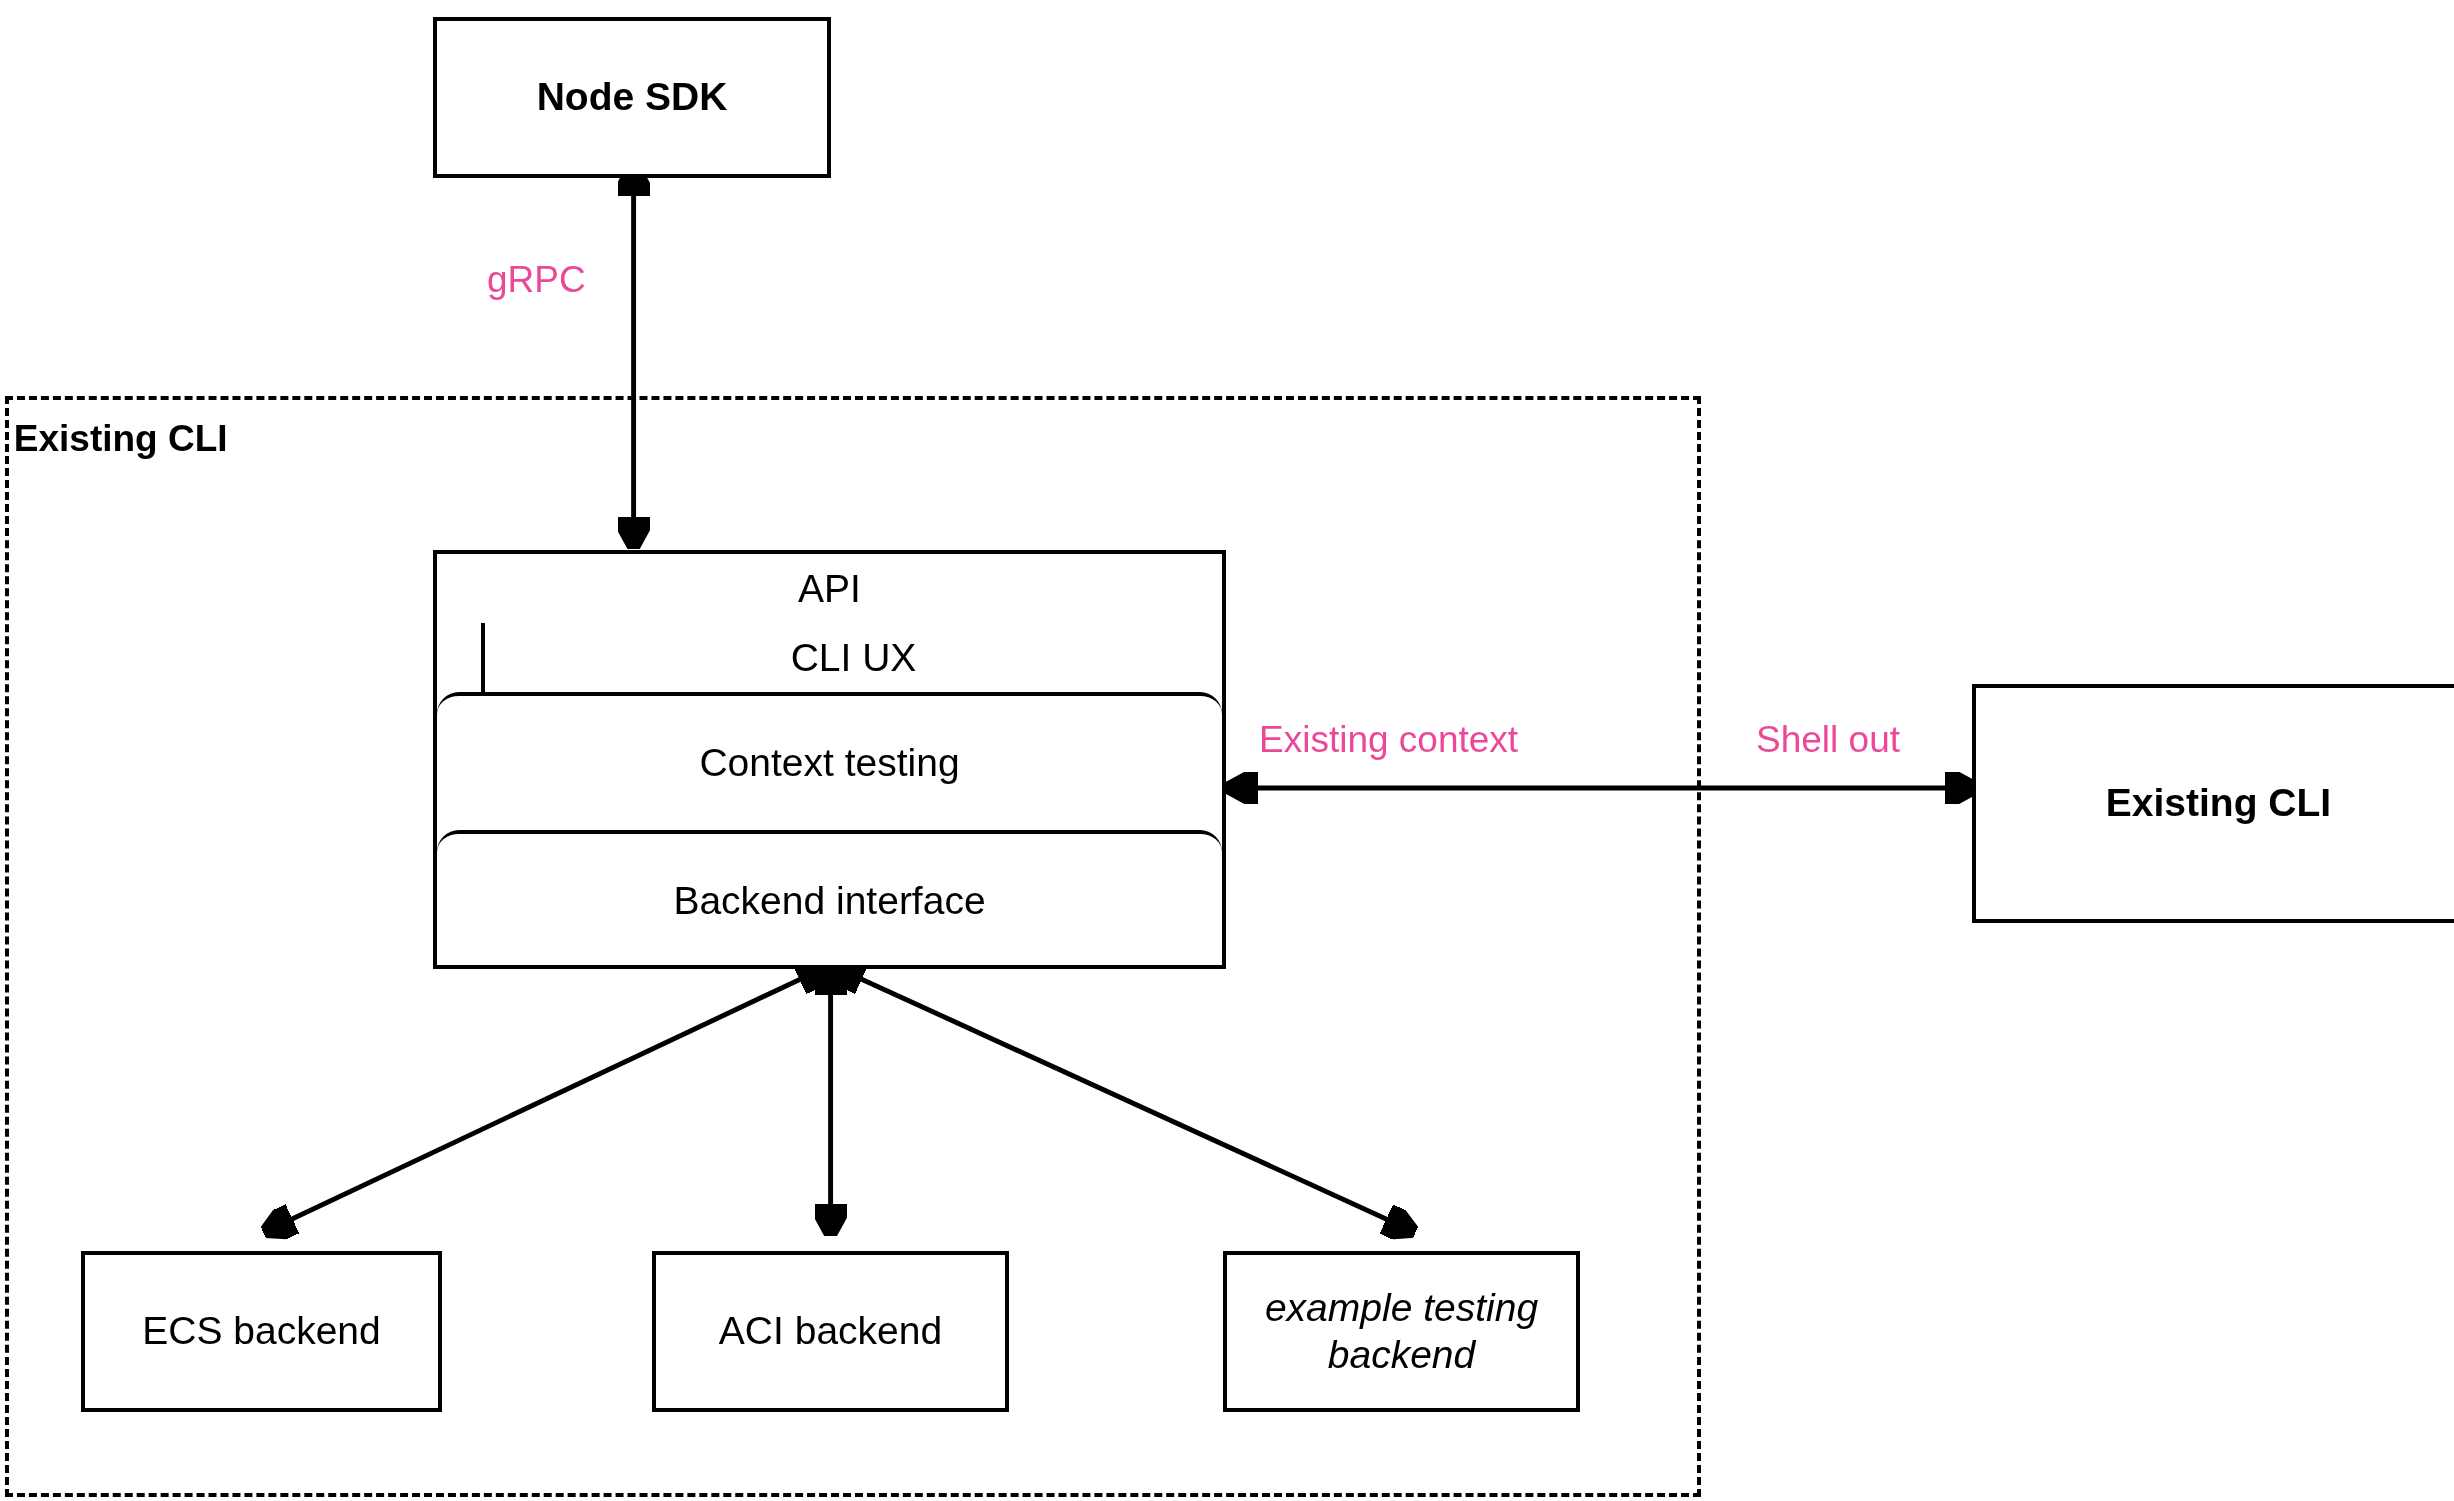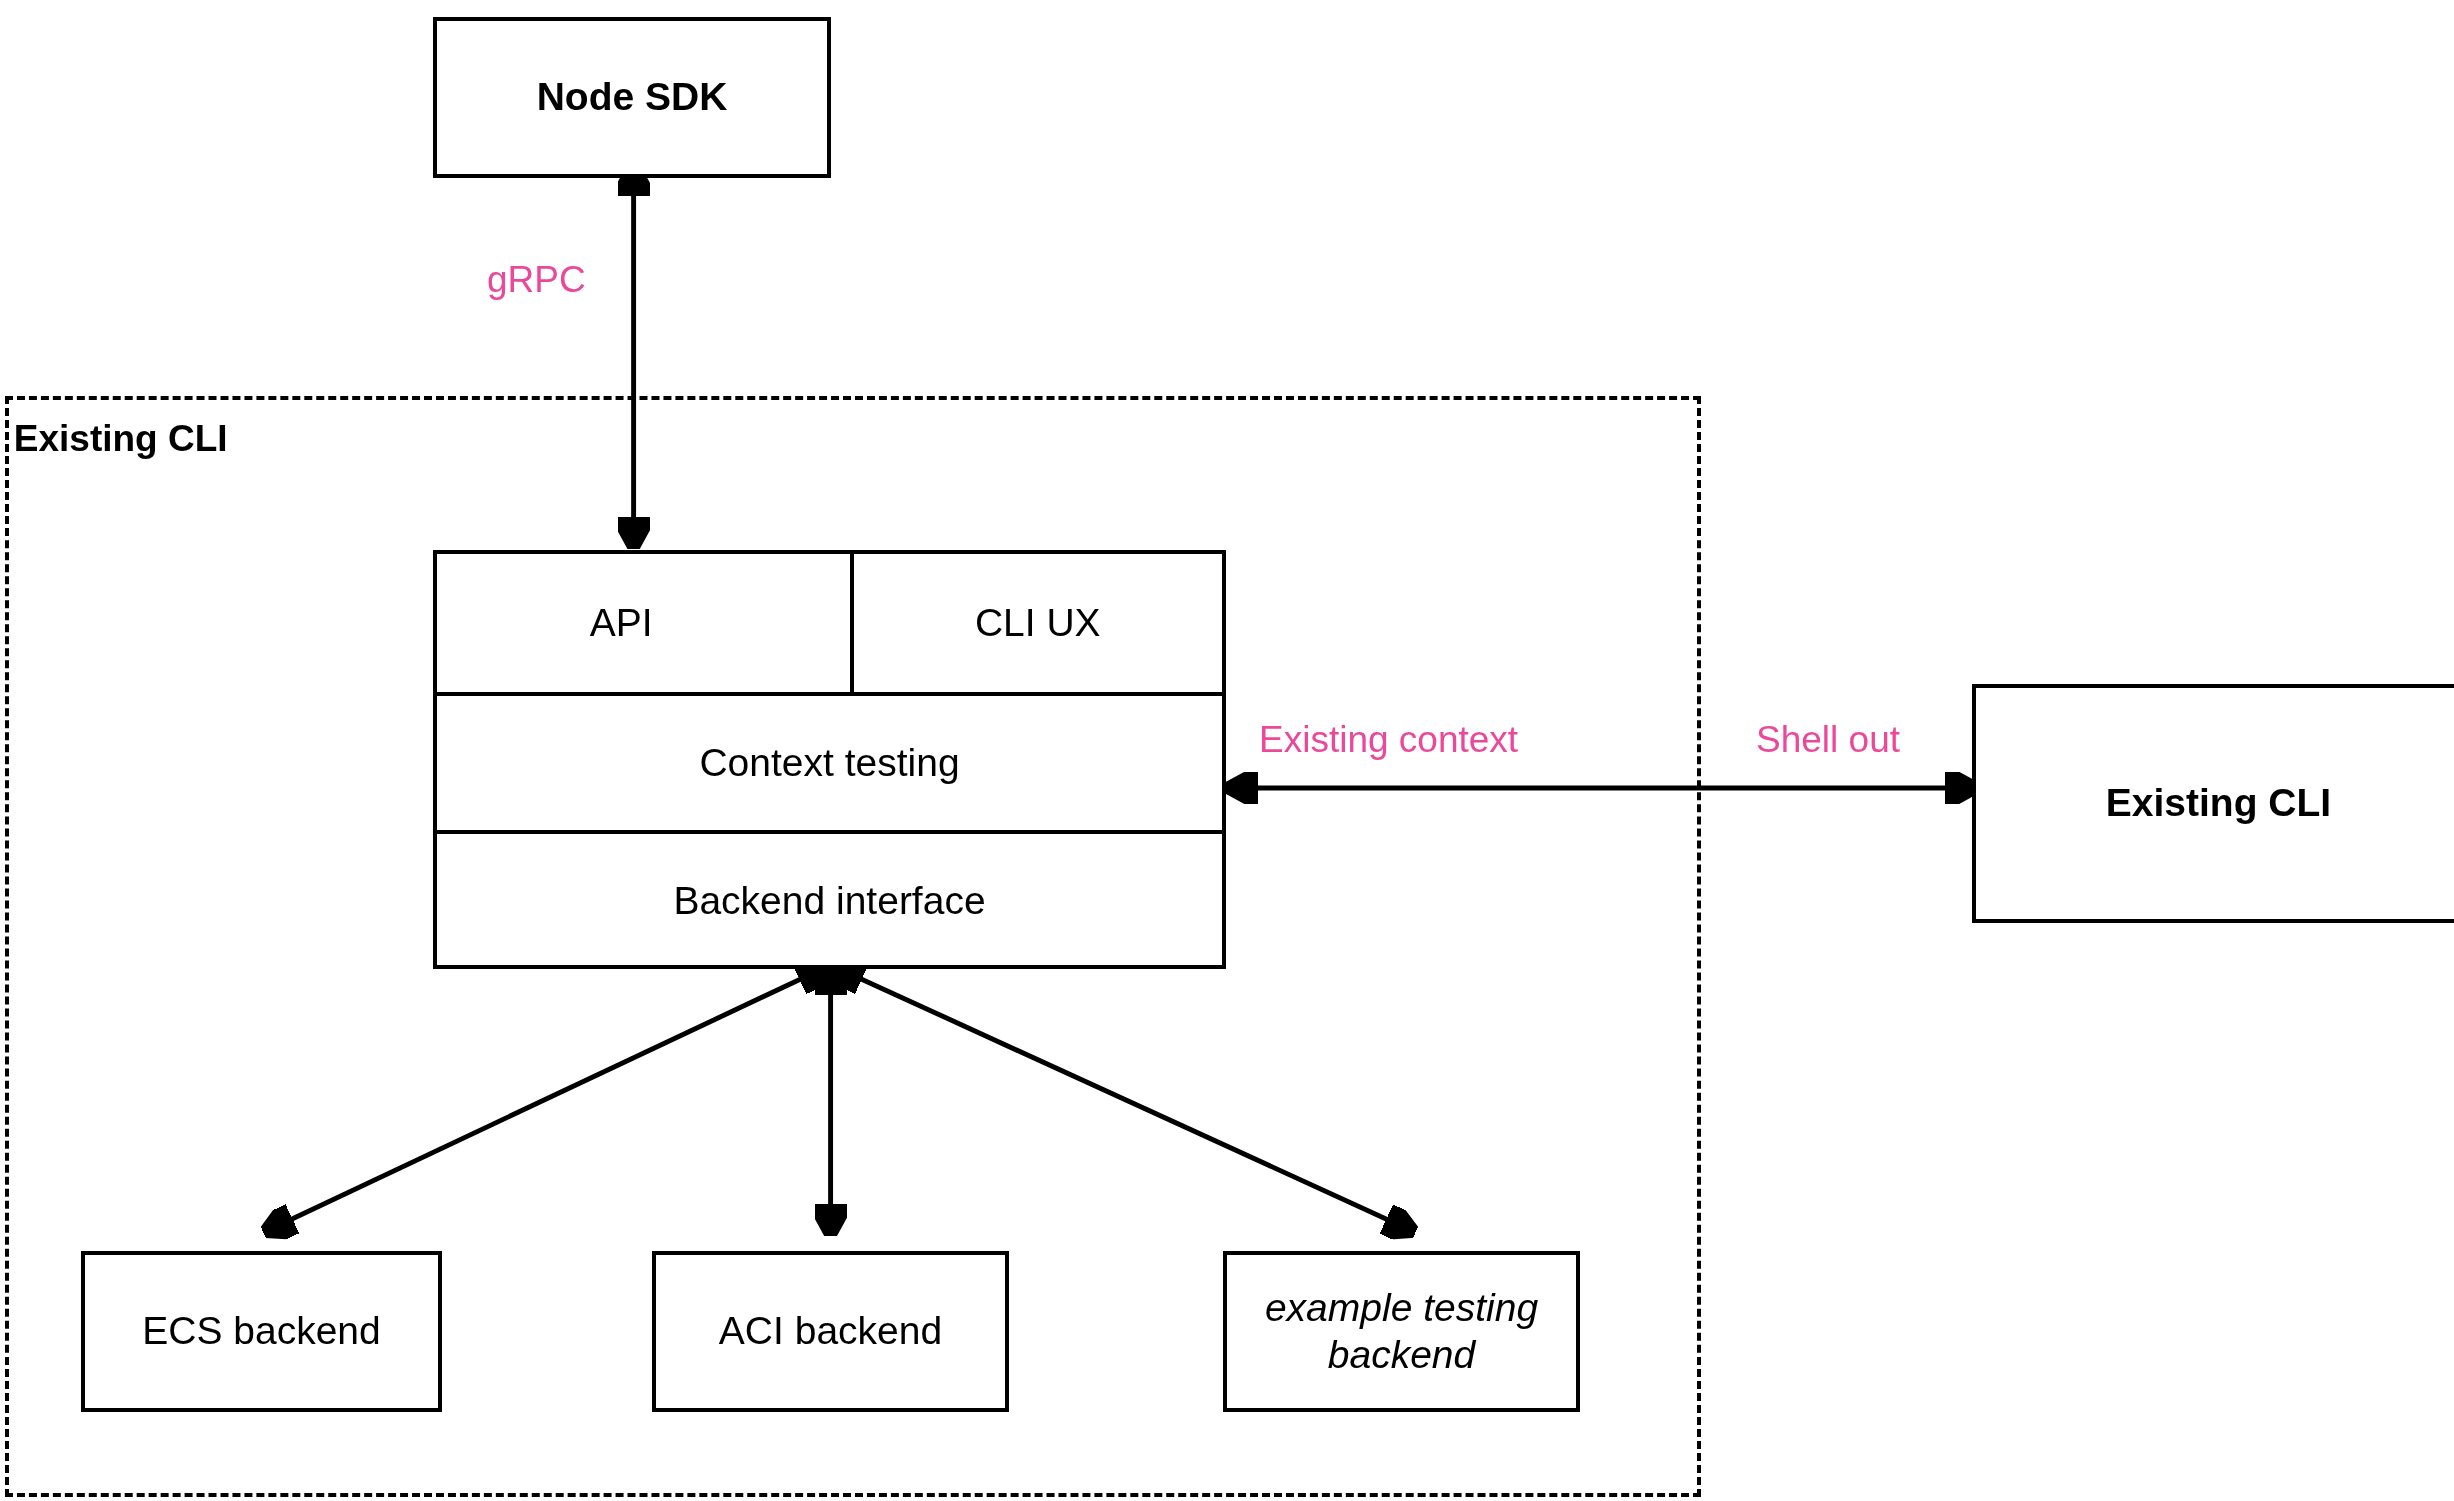--- a/index.html
+++ b/index.html
@@ -58,23 +58,24 @@
     position: absolute;
     box-sizing: border-box;
     border: 4.9px solid #000000;
     background: #ffffff;
     display: flex;
     flex-direction: column;
     z-index: 3;
   }
   .stack-row {
     display: flex;
-    flex-direction: row;
+    flex-direction: column;
     flex: 0 0 auto;
     box-sizing: border-box;
+    border-radius: 22px;
   }
   .stack-row + .stack-row { border-top: 4.9px solid #000000; }
   .cell {
     box-sizing: border-box;
     display: flex;
     align-items: center;
     justify-content: center;
     text-align: center;
     font-size: 39px;
     color: #000000;

